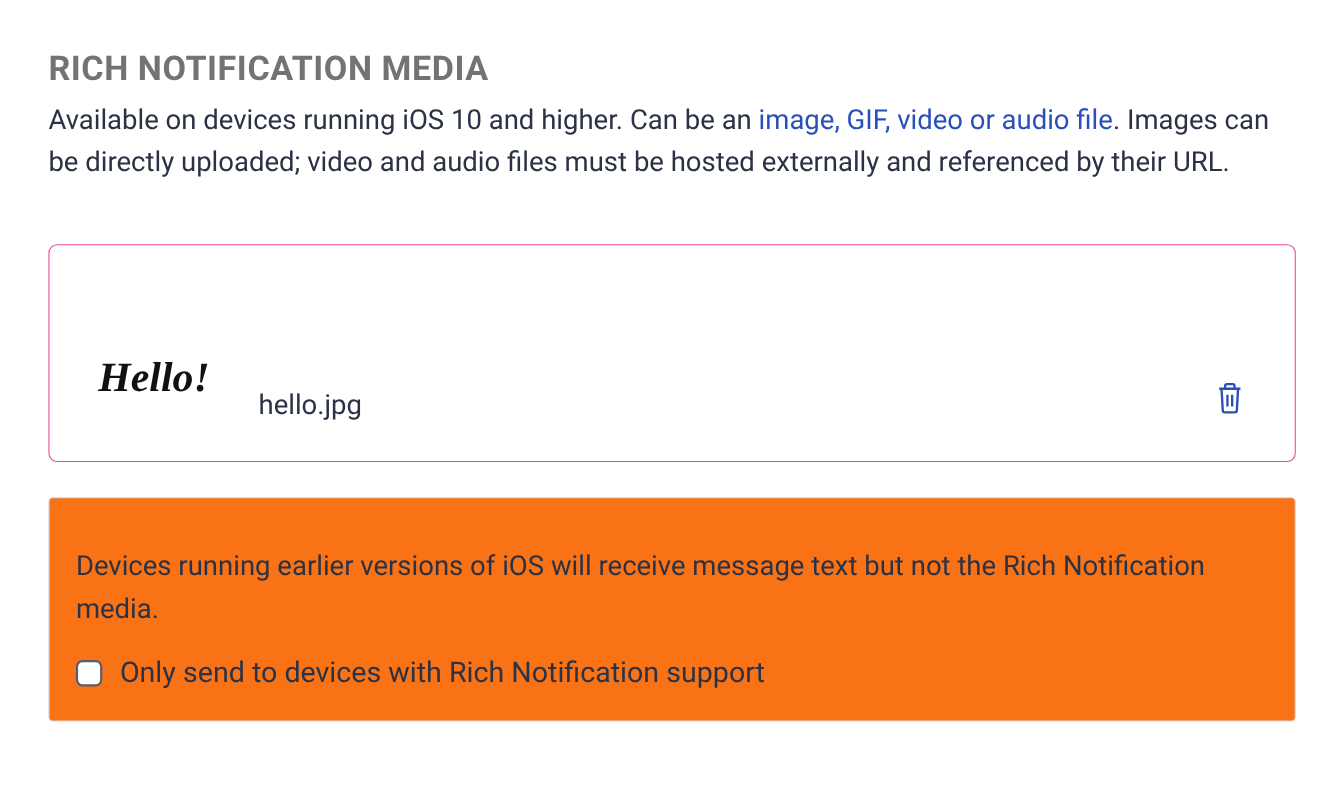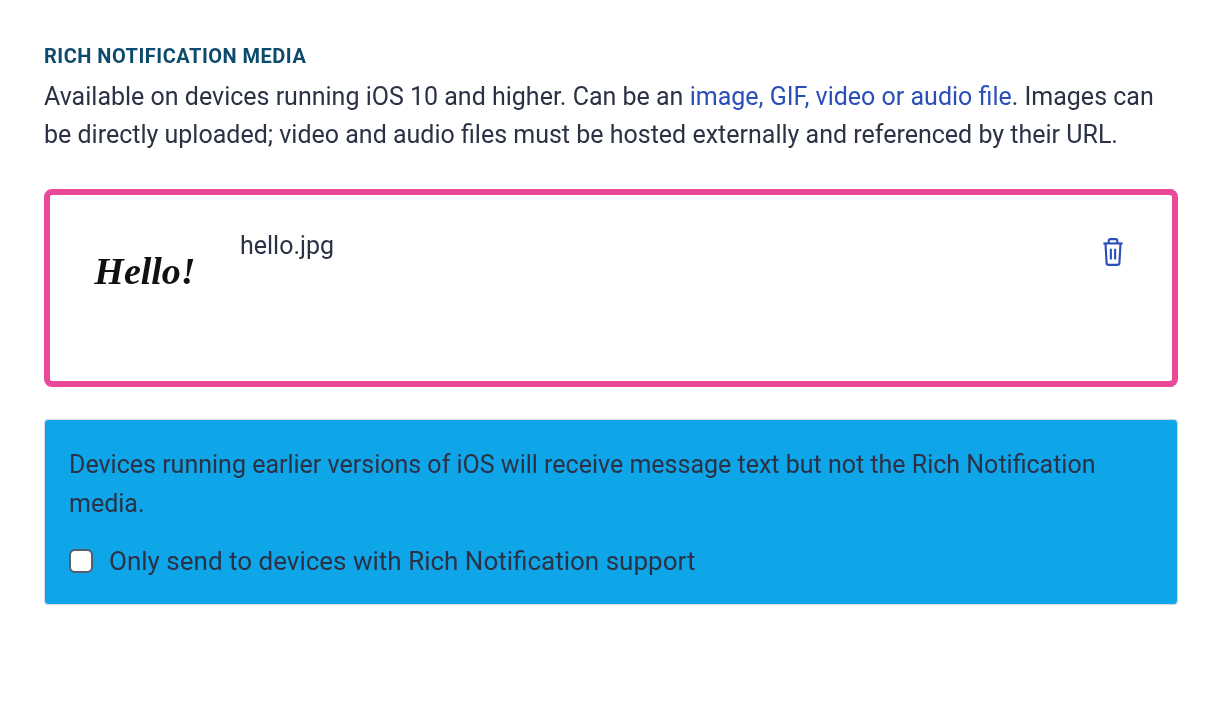--- a/index.html
+++ b/index.html
@@ -8,43 +8,43 @@
       padding: 0;
     }
     body {
       font-family: -apple-system, BlinkMacSystemFont, "Segoe UI", Roboto, Helvetica, Arial, sans-serif;
       background: #ffffff;
       padding: 44px;
       color: #2b3245;
       width: 1222px;
     }
     .section-title {
-      font-size: 20px;
+      font-size: 31px;
       font-weight: 700;
       letter-spacing: 0.5px;
-      color: #0c4a6e;
+      color: #737373;
       margin-bottom: 10px;
     }
     .section-description {
       font-size: 25px;
       line-height: 1.5;
       color: #2b3245;
-      margin-bottom: 36px;
+      margin-bottom: 56px;
       font-weight: 400;
     }
     .section-description a {
       color: #2a4fb8;
       text-decoration: none;
     }
     .media-card {
-      border: 6px solid #ec4899;
+      border: 1px solid #ec4899;
       border-radius: 8px;
       padding: 36px 40px;
       display: flex;
-      align-items: flex-start;
+      align-items: flex-end;
       margin-bottom: 32px;
       min-height: 198px;
     }
     .thumb {
       width: 110px;
       height: 80px;
       display: flex;
       align-items: center;
       justify-content: center;
       font-family: "Brush Script MT", "Segoe Script", cursive;
@@ -71,24 +71,24 @@
       justify-content: center;
     }
     .trash-btn svg {
       width: 26px;
       height: 30px;
       stroke: #2a4fb8;
       fill: none;
       stroke-width: 2;
     }
     .info-panel {
-      background: #0ea5e9;
+      background: #f97316;
       border: 1px solid #d7dbe0;
       border-radius: 4px;
-      padding: 26px 24px 28px 24px;
+      padding: 44px 24px 28px 24px;
     }
     .info-text {
       font-size: 25px;
       line-height: 1.55;
       color: #2b3245;
       margin-bottom: 22px;
     }
     .checkbox-row {
       display: flex;
       align-items: center;

